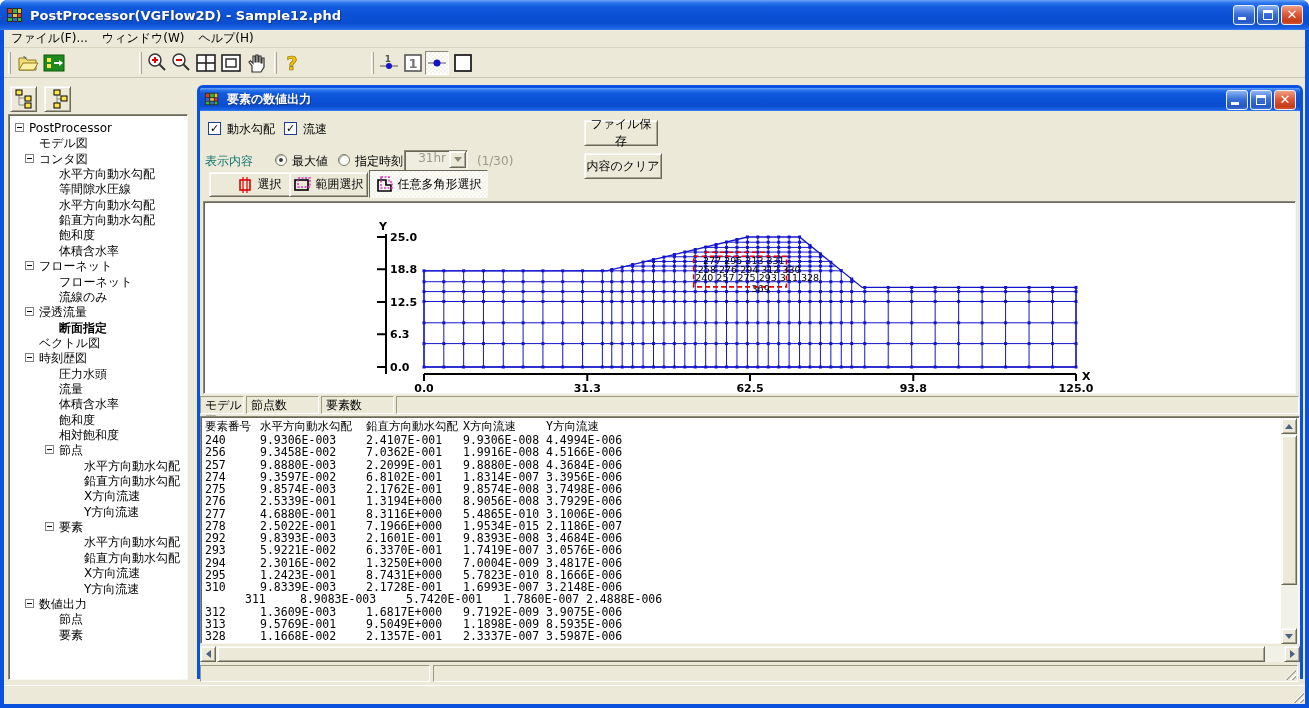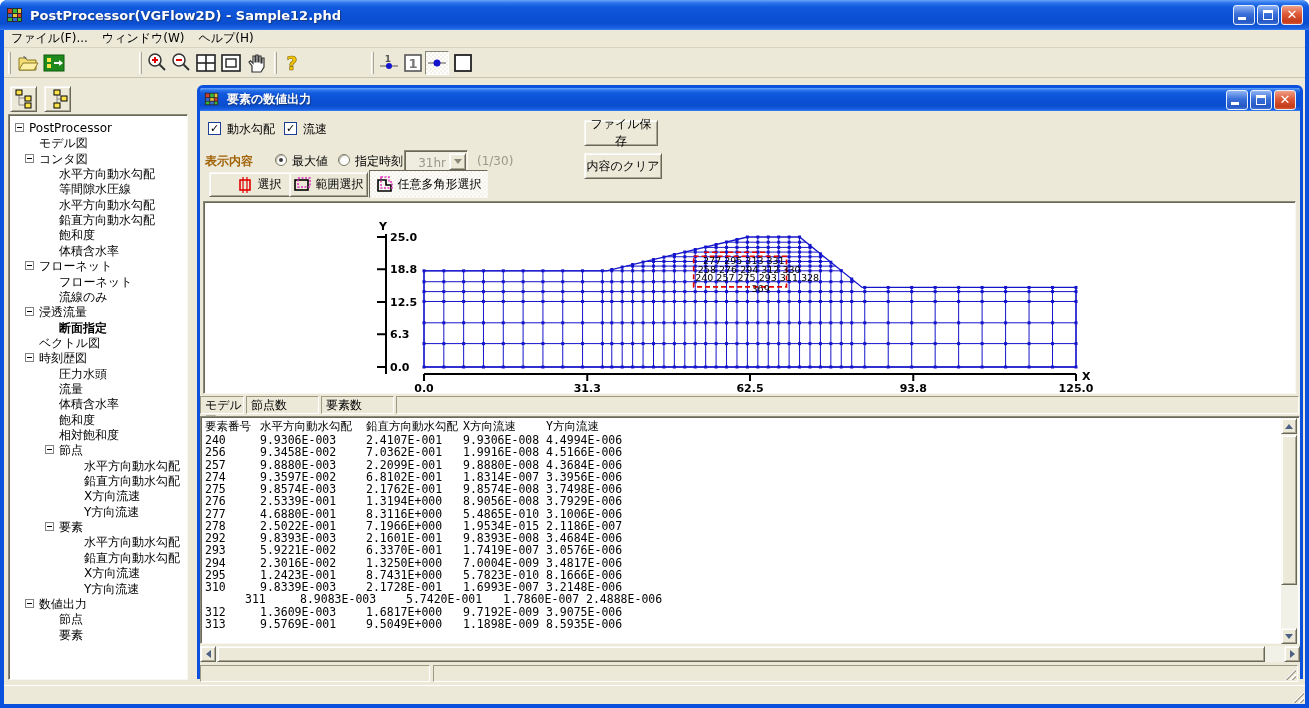--- a/index.html
+++ b/index.html
@@ -48,24 +48,24 @@
   .child { position:absolute; left:197px; top:85px; width:1106px; height:594px; background:#ece9d8; border:3px solid #0a52dd; border-radius:6px 6px 0 0; }
   .child-titlebar { position:absolute; left:0; top:0; width:1100px; height:23px; border-radius:3px 3px 0 0;
     background:linear-gradient(180deg,#68a3f8 0%,#2a74ec 10%,#1059dd 24%,#0b50d6 55%,#0a4ecf 78%,#1b62e4 94%,#3a80ef 100%);
     display:flex; align-items:center; padding:0 4px; }
   .child-titlebar .title-text { color:#fff; font-weight:bold; font-size:12px; margin-left:5px; flex:1; text-shadow:1px 1px 1px #1a3a7a; }
   .child-client { position:absolute; left:0; top:23px; width:1100px; height:568px; background:#ece9d8; }
 
   
   .cb { position:absolute; width:13px; height:13px; background:#fff; border:1px solid #1c3f94; font-size:11px; line-height:11px; text-align:center; font-weight:bold; }
   .ctrl-label { position:absolute; white-space:nowrap; }
-  .blue-label { color:#a16207; font-weight:bold;text-align:right; }
+  .blue-label { color:#0f766e; font-weight:normal;text-align:right; }
   .radio { position:absolute; width:12px; height:12px; border-radius:50%; background:#fff; border:1px solid #7b7965; box-shadow:inset 1px 1px 1px #b9b6a4; }
   .radio .dot { position:absolute; left:3px; top:3px; width:4px; height:4px; border-radius:50%; background:#3a3a3a; }
-  .combo { position:absolute; width:64px; height:21px; background:#efede0; display:flex; align-items:flex-end; }
+  .combo { position:absolute; width:64px; height:21px; background:#efede0; display:flex; align-items:flex-start; }
   .combo .val { flex:1; text-align:right; color:#9a9889; padding-right:3px; }
   .combo .arrow-btn { width:17px; height:17px; margin-right:1px; display:flex; align-items:center; justify-content:center; }
   .tri-down { width:0; height:0; border-left:4px solid transparent; border-right:4px solid transparent; border-top:5px solid #8a8878; }
   .gray-text { color:#9a9889; }
   .btn { position:absolute; font-size:12px; display:flex; align-items:center; justify-content:center; cursor:default; }
   .btn.toggle-pressed { border-color:#6a6957 #f8f7f1 #f8f7f1 #6a6957; box-shadow:none; background-color:#f4f2e8;
     background-image:linear-gradient(45deg,#fff 25%,transparent 25%,transparent 75%,#fff 75%),linear-gradient(45deg,#fff 25%,transparent 25%,transparent 75%,#fff 75%);
     background-size:4px 4px; background-position:0 0,2px 2px; }
   .btn .ico { margin-right:5px; display:inline-flex; }
 
@@ -1065,20 +1065,27 @@
             <span class="tbl-cell c3">9.7192E-009</span>
             <span class="tbl-cell c4">3.9075E-006</span>
           </div>
           <div class="tbl-row" style="top: 200.75px;">
             <span class="tbl-cell c0">313</span>
             <span class="tbl-cell c1">9.5769E-001</span>
             <span class="tbl-cell c2">9.5049E+000</span>
             <span class="tbl-cell c3">1.1898E-009</span>
             <span class="tbl-cell c4">8.5935E-006</span>
           </div>
+          <div class="tbl-row" style="top: 213px;">
+            <span class="tbl-cell c0">328</span>
+            <span class="tbl-cell c1">1.1668E-002</span>
+            <span class="tbl-cell c2">2.1357E-001</span>
+            <span class="tbl-cell c3">2.3337E-007</span>
+            <span class="tbl-cell c4">3.5987E-006</span>
+          </div>
         </div>
 
       <div class="hscroll">
         <span class="scroll-btn raised" style="left:0; top:0">
             <span class="tri-left2"></span>
           </span>
         <span class="thumb raised" style="left:17px; top:0; width:1048px; height:16px"></span>
         <span class="scroll-btn raised" style="right:0; top:0">
             <span class="tri-right2"></span>
           </span>

